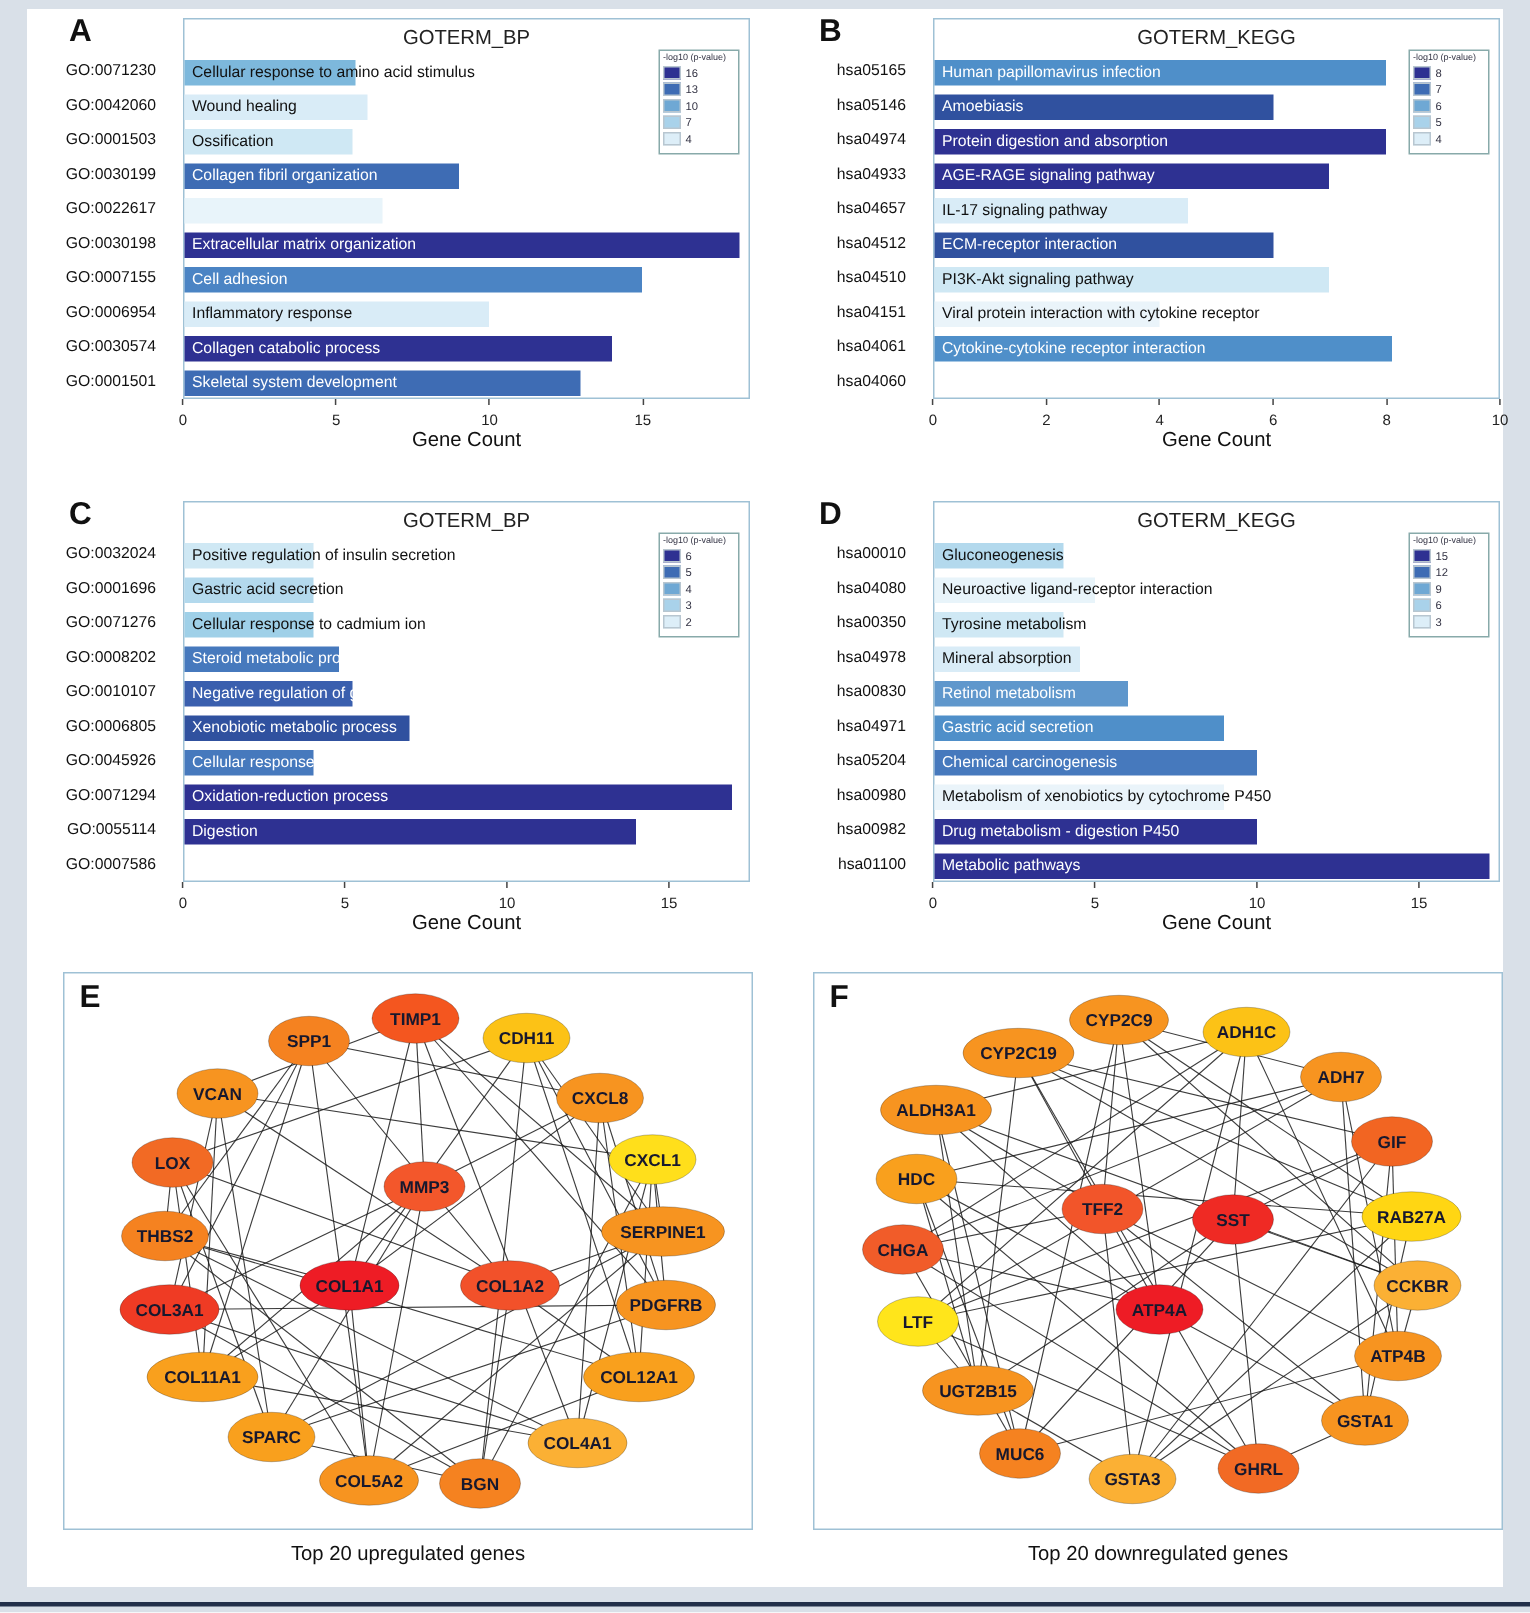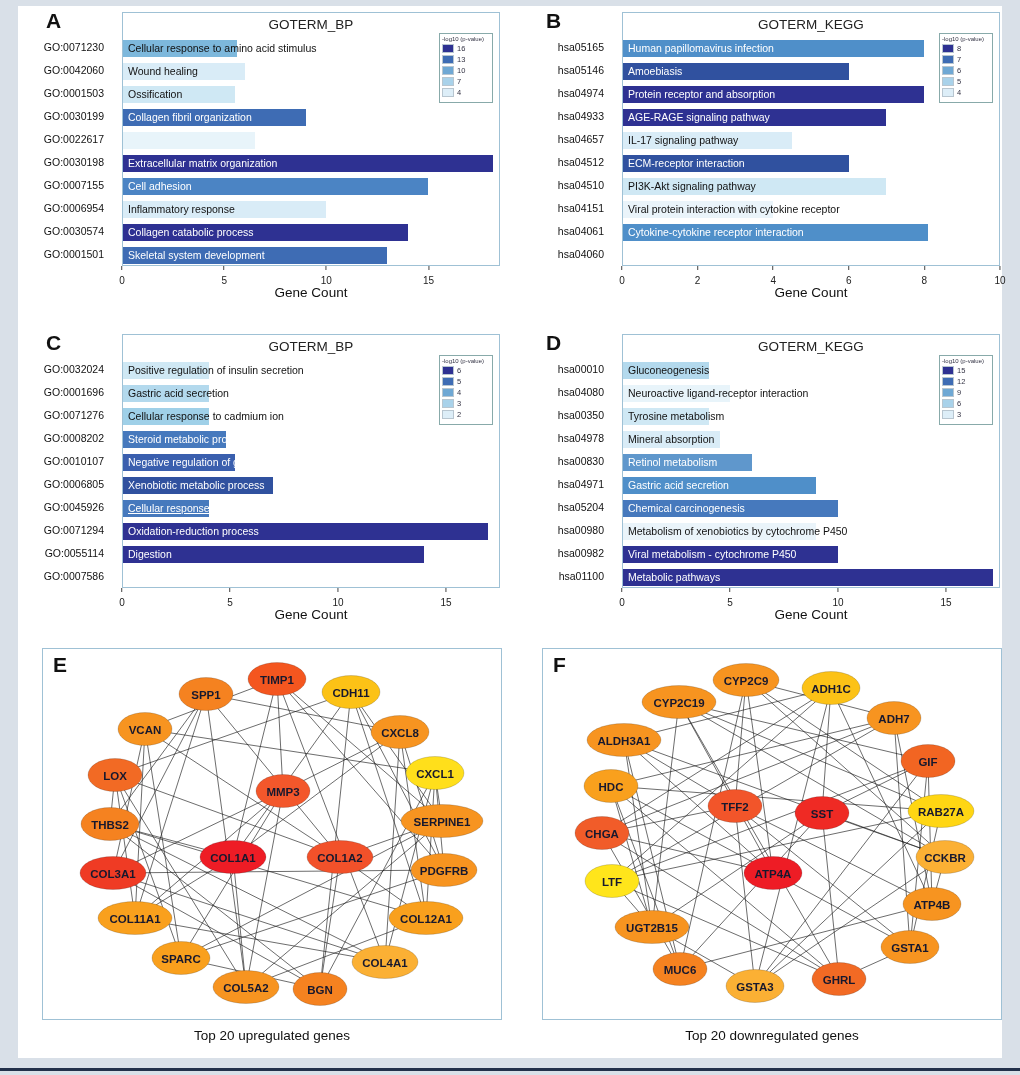--- a/index.html
+++ b/index.html
@@ -168,21 +168,21 @@
                 <div class="bar-row">
                   <div class="bar" style="width: 80%; background: rgb(79, 143, 201);"></div>
                   <span class="bar-label" style="color: rgb(255, 255, 255);">Human papillomavirus infection</span>
                 </div>
                 <div class="bar-row">
                   <div class="bar" style="width: 60%; background: rgb(48, 81, 159);"></div>
                   <span class="bar-label" style="color: rgb(255, 255, 255);">Amoebiasis</span>
                 </div>
                 <div class="bar-row">
                   <div class="bar" style="width: 80%; background: rgb(46, 49, 146);"></div>
-                  <span class="bar-label" style="color: rgb(255, 255, 255);">Protein receptor and absorption</span>
+                  <span class="bar-label" style="color: rgb(255, 255, 255);">Protein digestion and absorption</span>
                 </div>
                 <div class="bar-row">
                   <div class="bar" style="width: 70%; background: rgb(46, 49, 146);"></div>
                   <span class="bar-label" style="color: rgb(255, 255, 255);">AGE-RAGE signaling pathway</span>
                 </div>
                 <div class="bar-row">
                   <div class="bar" style="width: 45%; background: rgb(217, 236, 247);"></div>
                   <span class="bar-label" style="color: rgb(17, 17, 17);">IL-17 signaling pathway</span>
                 </div>
                 <div class="bar-row">
@@ -277,21 +277,21 @@
                 <div class="bar-row">
                   <div class="bar" style="width: 29.7143%; background: rgb(58, 95, 174);"></div>
                   <span class="bar-label" style="color: rgb(255, 255, 255);">Negative regulation of growth</span>
                 </div>
                 <div class="bar-row">
                   <div class="bar" style="width: 40%; background: rgb(48, 81, 159);"></div>
                   <span class="bar-label" style="color: rgb(255, 255, 255);">Xenobiotic metabolic process</span>
                 </div>
                 <div class="bar-row">
                   <div class="bar" style="width: 22.8571%; background: rgb(70, 121, 189);"></div>
-                  <span class="bar-label" style="color: rgb(255, 255, 255); text-decoration: underline;">Cellular response to zinc ion</span>
+                  <span class="bar-label" style="color: rgb(255, 255, 255);">Cellular response to zinc ion</span>
                 </div>
                 <div class="bar-row">
                   <div class="bar" style="width: 97.1429%; background: rgb(46, 49, 146);"></div>
                   <span class="bar-label" style="color: rgb(255, 255, 255);">Oxidation-reduction process</span>
                 </div>
                 <div class="bar-row">
                   <div class="bar" style="width: 80%; background: rgb(46, 49, 146);"></div>
                   <span class="bar-label" style="color: rgb(255, 255, 255);">Digestion</span>
                 </div>
               </div>
@@ -376,21 +376,21 @@
                 <div class="bar-row">
                   <div class="bar" style="width: 57.1429%; background: rgb(70, 121, 189);"></div>
                   <span class="bar-label" style="color: rgb(255, 255, 255);">Chemical carcinogenesis</span>
                 </div>
                 <div class="bar-row">
                   <div class="bar" style="width: 51.4286%; background: rgb(234, 244, 250);"></div>
                   <span class="bar-label" style="color: rgb(17, 17, 17);">Metabolism of xenobiotics by cytochrome P450</span>
                 </div>
                 <div class="bar-row">
                   <div class="bar" style="width: 57.1429%; background: rgb(46, 49, 146);"></div>
-                  <span class="bar-label" style="color: rgb(255, 255, 255);">Viral metabolism - cytochrome P450</span>
+                  <span class="bar-label" style="color: rgb(255, 255, 255);">Drug metabolism - digestion P450</span>
                 </div>
                 <div class="bar-row">
                   <div class="bar" style="width: 98.2857%; background: rgb(46, 49, 146);"></div>
                   <span class="bar-label" style="color: rgb(255, 255, 255);">Metabolic pathways</span>
                 </div>
               </div>
             <div class="legend">
                 <div class="legend-title">-log10 (p-value)</div>
                 <div class="legend-item">
                   <span class="legend-swatch" style="background: rgb(46, 49, 146);"></span>

